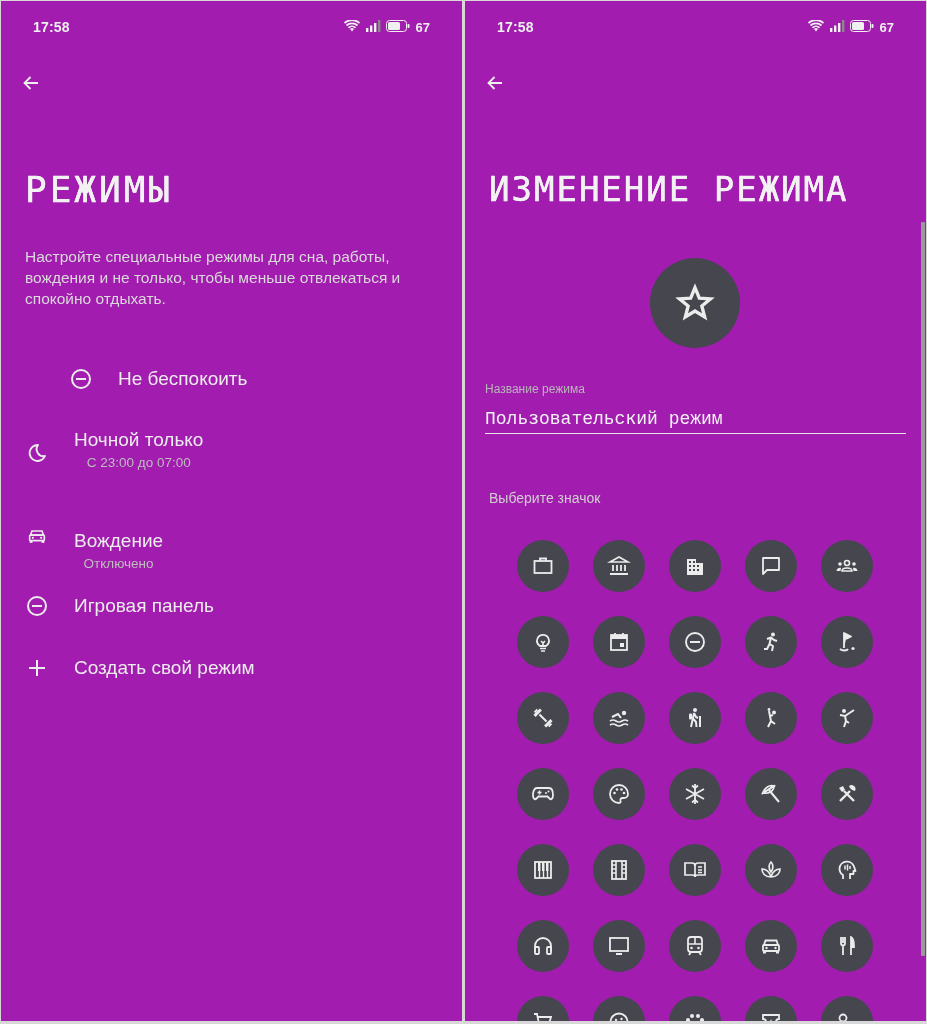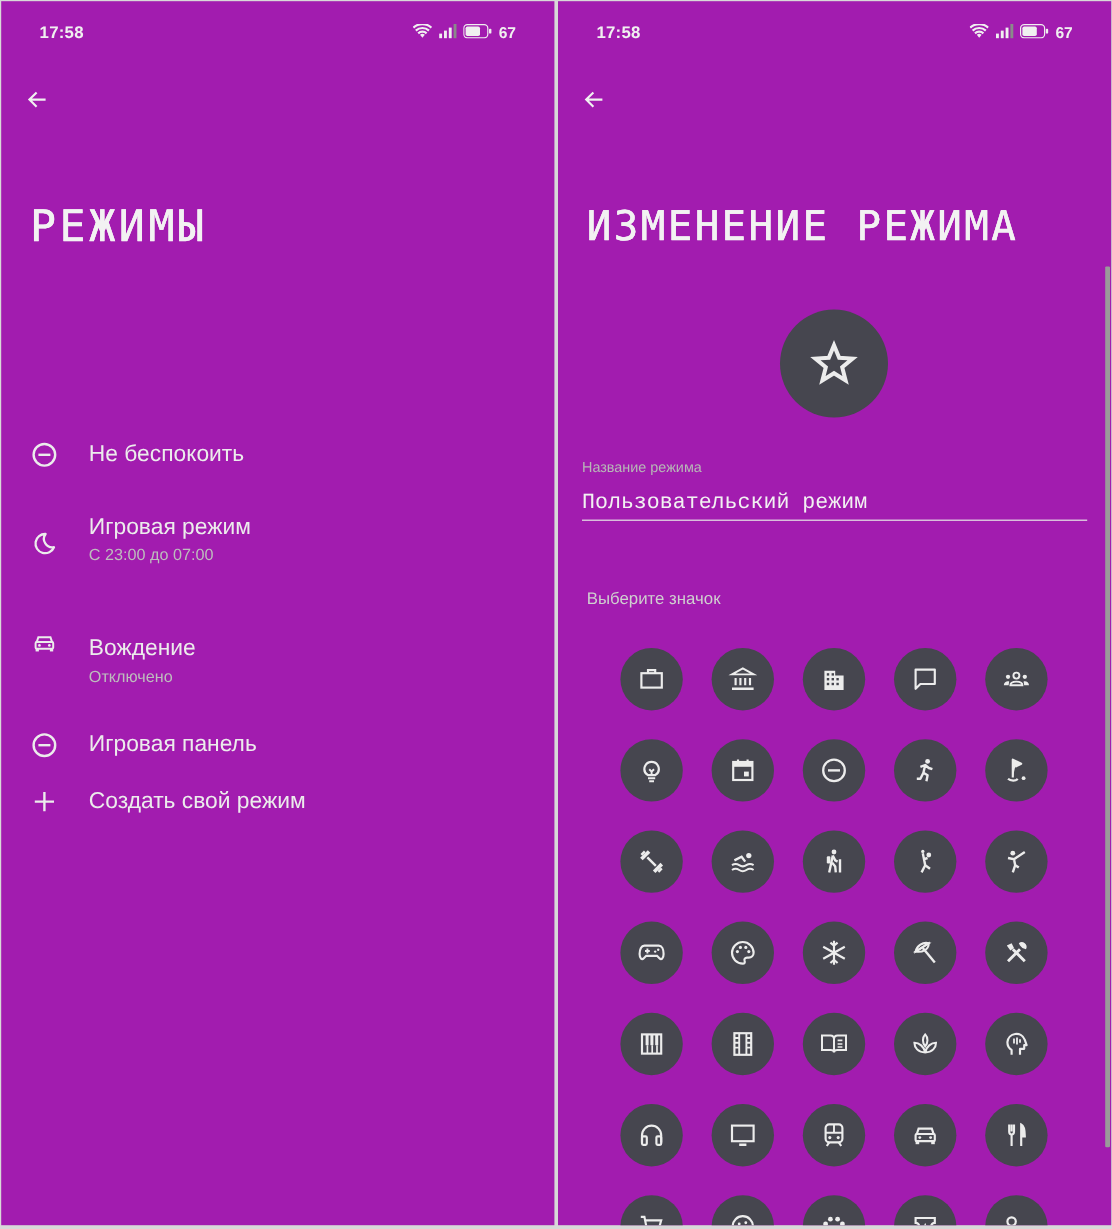--- a/index.html
+++ b/index.html
@@ -24,21 +24,21 @@
     background-image: radial-gradient(circle, #f2f2f2 1.4px, transparent 1.6px);
   }
 
   .intro { position: absolute; left: 24px; top: 245px; width: 410px; font-size: 15.5px; line-height: 21px; color: #dadada; }
 
   .mode-list { position: absolute; left: 0; top: 350px; width: 100%; }
   .mode-item { position: absolute; left: 0; width: 100%; display: flex; align-items: center; cursor: pointer; }
   .mode-icon { position: absolute; left: 24px; width: 24px; height: 24px; display: flex; align-items: center; justify-content: center; }
   .mode-text { position: absolute; left: 73px; }
   .mode-label { font-size: 19px; color: #ececec; white-space: nowrap; }
-  .mode-sub { font-size: 13.5px; color: #bdbdbd; margin-top: 4px; white-space: nowrap; }
+  .mode-sub { font-size: 13.5px; color: #bdbdbd; margin-top: 4px; white-space: nowrap; text-align: center; }
 
   .hero-icon { position: absolute; left: 185px; top: 257px; width: 90px; height: 90px; border-radius: 50%; background: #46464f; display: flex; align-items: center; justify-content: center; cursor: pointer; }
 
   .field-label { position: absolute; left: 20px; top: 381px; font-size: 12px; color: #b7b7b7; text-align: right; }
   .field-input { position: absolute; left: 20px; top: 403px; width: 421px; height: 30px; border: none; border-bottom: 1.5px solid #e6e6e6; background: transparent; color: #f2f2f2; font-family: Liberation Mono, monospace; font-size: 18px; padding: 0; outline: none; }
 
   .section-label { position: absolute; left: 24px; top: 489px; font-size: 14px; color: #cfcfcf; }
 
   .icon-grid { position: absolute; left: 52px; top: 539px; width: 360px; }
   .icon-cell { position: absolute; width: 52px; height: 52px; border-radius: 50%; background: #46464f; display: flex; align-items: center; justify-content: center; cursor: pointer; }
@@ -75,42 +75,43 @@
   </div>
 
   <div class="back-btn">
     <svg width="18" height="18" viewBox="0 0 18 18">
         <path d="M16 9 H3 M8.5 3 L2.5 9 L8.5 15" stroke="#f0f0f0" stroke-width="1.8" fill="none"></path>
       </svg>
   </div>
 
   <div class="dot-title" style="background:none;">РЕЖИМЫ</div>
 
+  <div class="intro">Настройте специальные режимы для сна, работы, вождения и не только, чтобы меньше отвлекаться и спокойно отдыхать.</div>
 
   <div class="mode-list">
-    <div class="mode-item" style="top:16px; height:24px;">
+    <div class="mode-item" style="top:16px; height:24px;margin-left:44px;">
       <span class="mode-icon">
         <svg width="22" height="22" viewBox="0 0 22 22">
             <circle cx="11" cy="11" r="9" stroke="#ececec" stroke-width="2" fill="none"></circle>
             <rect x="6" y="10" width="10" height="2" fill="#ececec"></rect>
           </svg>
       </span>
       <span class="mode-text">
           <div class="mode-label">Не беспокоить</div>
         </span>
     </div>
 
     <div class="mode-item" style="top:78px; height:48px;">
       <span class="mode-icon" style="top:12px;">
         <svg width="22" height="22" viewBox="0 0 22 22">
             <path d="M12 3 A8 8 0 1 0 19 14 A7 7 0 0 1 12 3 Z" stroke="#ececec" stroke-width="1.9" fill="none" stroke-linejoin="round"></path>
           </svg>
       </span>
       <span class="mode-text" style="top:0;">
-        <div class="mode-label">Игровая режим</div>
+        <div class="mode-label">Ночной только</div>
         <div class="mode-sub">С 23:00 до 07:00</div>
       </span>
     </div>
 
     <div class="mode-item" style="top:161px; height:48px;">
       <span class="mode-icon" style="top:12px;">
         <svg width="22" height="22" viewBox="0 0 24 24">
             <path d="M5 11 L6.5 6.5 H17.5 L19 11 Z" stroke="#ececec" stroke-width="1.8" fill="none"></path>
             <rect x="4" y="11" width="16" height="6" rx="1" stroke="#ececec" stroke-width="1.8" fill="none"></rect>
             <rect x="4" y="17" width="3" height="2.5" fill="#ececec"></rect>
@@ -118,21 +119,21 @@
             <circle cx="7.5" cy="14" r="1.2" fill="#ececec"></circle>
             <circle cx="16.5" cy="14" r="1.2" fill="#ececec"></circle>
           </svg>
       </span>
       <span class="mode-text" style="top:0;margin-top:18px;">
         <div class="mode-label">Вождение</div>
         <div class="mode-sub">Отключено</div>
       </span>
     </div>
 
-    <div class="mode-item" style="top:243px; height:24px;margin-top:15px;">
+    <div class="mode-item" style="top:243px; height:24px;">
       <span class="mode-icon">
         <svg width="22" height="22" viewBox="0 0 22 22">
             <circle cx="11" cy="11" r="9" stroke="#ececec" stroke-width="2" fill="none"></circle>
             <rect x="6" y="10" width="10" height="2" fill="#ececec"></rect>
           </svg>
       </span>
       <span class="mode-text">
           <div class="mode-label">Игровая панель</div>
         </span>
     </div>

